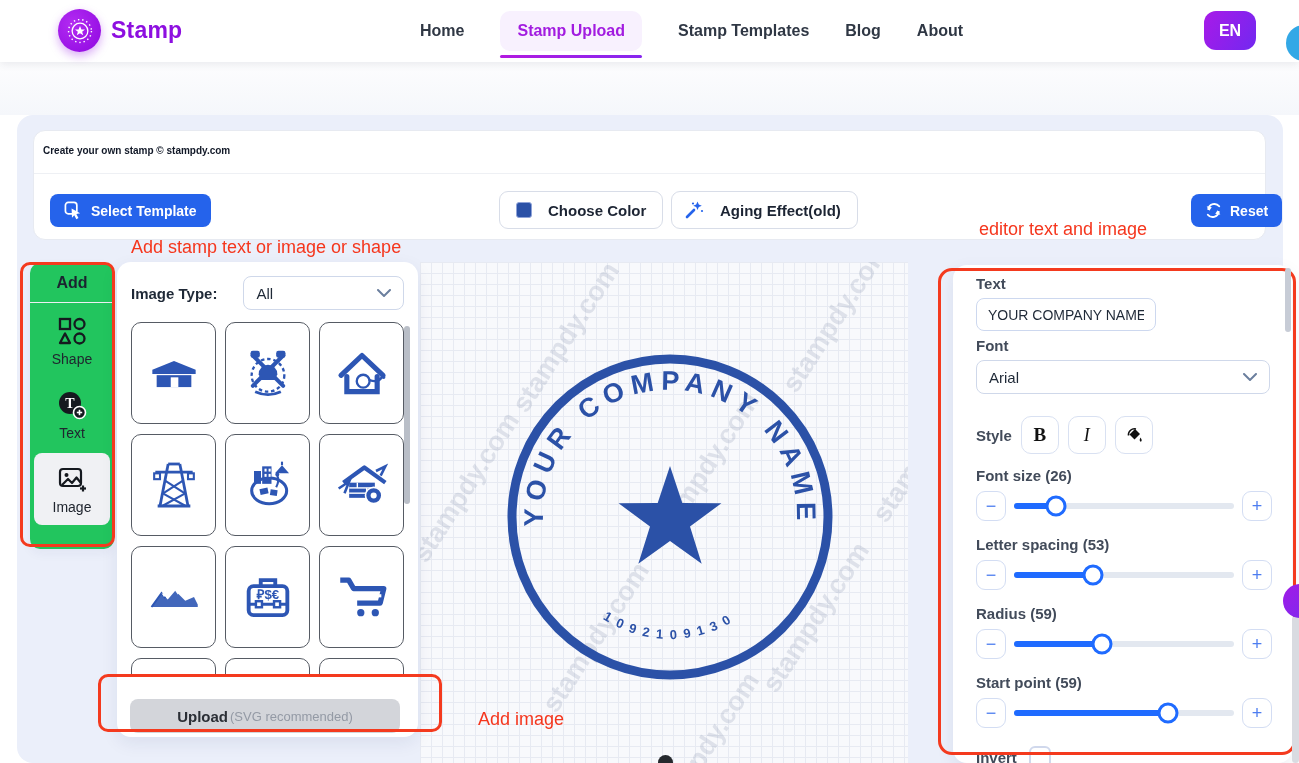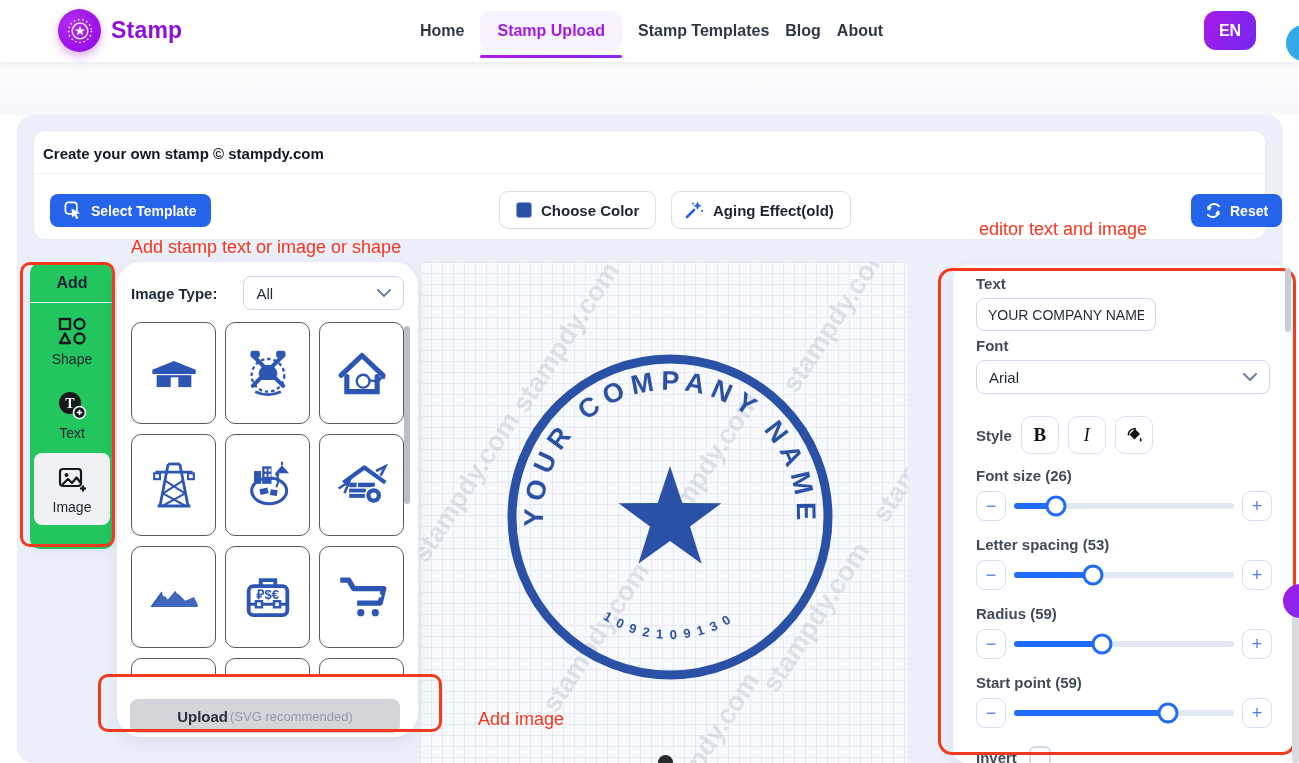--- a/index.html
+++ b/index.html
@@ -9,21 +9,21 @@
 
   
   .navbar { position:absolute; left:0; top:0; width:1299px; height:62px; background:#fff;
             box-shadow:0 2px 8px rgba(40,50,80,.10); z-index:30; }
   .logo-wrap { position:absolute; left:58px; top:9px; display:flex; align-items:center; gap:10px; }
   .logo-circle { width:43px; height:43px; border-radius:50%;
                  background:radial-gradient(circle at 35% 35%, #b32bf2, #8e07e0);
                  display:flex; align-items:center; justify-content:center;
                  box-shadow:0 4px 10px rgba(150,20,230,.35); }
   .brand-name { font-size:23px; font-weight:bold; color:#8d0fe0; letter-spacing:.2px; }
-  .nav-links { position:absolute; left:420px; top:0; height:62px; display:flex; align-items:center; gap:16px; }
+  .nav-links { position:absolute; left:420px; top:0; height:62px; display:flex; align-items:center; gap:36px; }
   .nav-link { font-size:16px; font-weight:bold; color:#2f3744; cursor:pointer; white-space:nowrap; }
   .nav-active { position:relative; background:#f8f1fe; color:#a21ce0; padding:11px 17px; border-radius:10px; }
   .nav-active::after { content:""; position:absolute; left:0; right:0; bottom:-7px; height:3px; border-radius:2px;
                        background:linear-gradient(90deg,#b31ae0,#8727ef); }
   .lang-btn { position:absolute; left:1204px; top:11px; width:52px; height:39px; border-radius:12px;
               background:linear-gradient(120deg,#a81ae8,#7228f0); color:#fff; font-size:16px; font-weight:bold;
               display:flex; align-items:center; justify-content:center; cursor:pointer; }
   .avatar { position:absolute; left:1286px; top:25px; width:36px; height:36px; border-radius:50%;
             background:#33a8e6; z-index:31; }
 
@@ -31,26 +31,26 @@
   .hero { position:absolute; left:0; top:62px; width:1299px; height:53px;
           background:linear-gradient(180deg,#fdfdfe 0%,#f5f7fb 100%); }
 
   
   .outer-panel { position:absolute; left:17px; top:115px; width:1266px; height:648px;
                  background:#ebeffa; border-radius:16px; }
 
   
   .header-card { position:absolute; left:33px; top:130px; width:1233px; height:110px; background:#fff;
                  border:1px solid #e7eaf1; border-radius:12px; z-index:5; }
-  .card-title { position:absolute; left:9px; top:14px; font-size:15px; font-weight:bold; color:#111827; }
+  .card-title { position:absolute; left:9px; top:14px; font-size:10px; font-weight:bold; color:#111827; }
   .card-divider { position:absolute; left:0; top:42px; width:100%; height:1px; background:#eef0f4; }
   .btn-blue { display:flex; align-items:center; gap:8px; background:#2563eb; color:#fff; border:none;
               border-radius:8px; font-size:14px; font-weight:bold; padding:0 14px; height:33px; cursor:pointer;
               font-family:"Liberation Sans", sans-serif; }
-  .btn-light { display:flex; align-items:center; gap:9px; background:#fff; border:1px solid #d8dde8;
+  .btn-light { display:flex; align-items:center; gap:16px; background:#fff; border:1px solid #d8dde8;
                border-radius:9px; font-size:15px; font-weight:bold; color:#1c2433; padding:0 16px; height:38px;
                cursor:pointer; font-family:"Liberation Sans", sans-serif; }
   .pos-select-template { position:absolute; left:16px; top:63px; }
   .pos-choose-color   { position:absolute; left:465px; top:60px; }
   .pos-aging          { position:absolute; left:637px; top:60px;padding-left:12px; }
   .pos-reset          { position:absolute; left:1157px; top:63px; }
   .swatch { width:16px; height:16px; background:#2b51a7; border:1px solid #8fa3d8; border-radius:3px; }
   .ann { color:#f5361d; font-size:18px; white-space:nowrap; }
   .ann-editor { position:absolute; left:945px; top:88px; }
   .ann-add-panel { position:absolute; left:131px; top:237px; z-index:6; }
@@ -65,21 +65,21 @@
                justify-content:center; gap:5px; border-radius:8px; cursor:pointer; }
   .side-item.selected { background:#f0f1f4; }
   .side-label { font-size:14px; color:#20262f; }
   .outline-box { position:absolute; border:3px solid #f43a1e; border-radius:10px; z-index:25; pointer-events:none; }
   .ob-sidebar { left:20px; top:262px; width:95px; height:285px; }
   .ob-upload  { left:98px; top:674px; width:344px; height:58px; }
   .ob-editor  { left:938px; top:268px; width:358px; height:487px; border-radius:14px; }
 
   
   .image-panel { position:absolute; left:117px; top:262px; width:301px; height:475px; background:#fff;
-                 border-radius:24px; z-index:9; box-shadow:0 6px 18px rgba(30,40,90,.08); }
+                 border-radius:14px; z-index:9; box-shadow:0 6px 18px rgba(30,40,90,.08); }
   .type-row { display:flex; align-items:center; padding:14px 14px 10px; }
   .type-label { font-size:15px; font-weight:bold; color:#1f2937; white-space:nowrap; }
   .selectbox { display:flex; align-items:center; justify-content:space-between; border:1px solid #cfd8ea;
                border-radius:8px; height:34px; padding:0 12px; cursor:pointer; background:#fff; }
   .type-select { flex:1; margin-left:26px; }
   .select-value { font-size:15px; color:#1f2937; }
   .tile-grid { position:relative; margin:2px 14px 0; height:352px; overflow:hidden;
                display:grid; grid-template-columns:repeat(3,1fr); gap:10px 9px; align-content:start; }
   .tile { height:102px; background:#fff; border:1.5px solid #565b64; border-radius:10px;
           display:flex; align-items:center; justify-content:center; cursor:pointer; }

